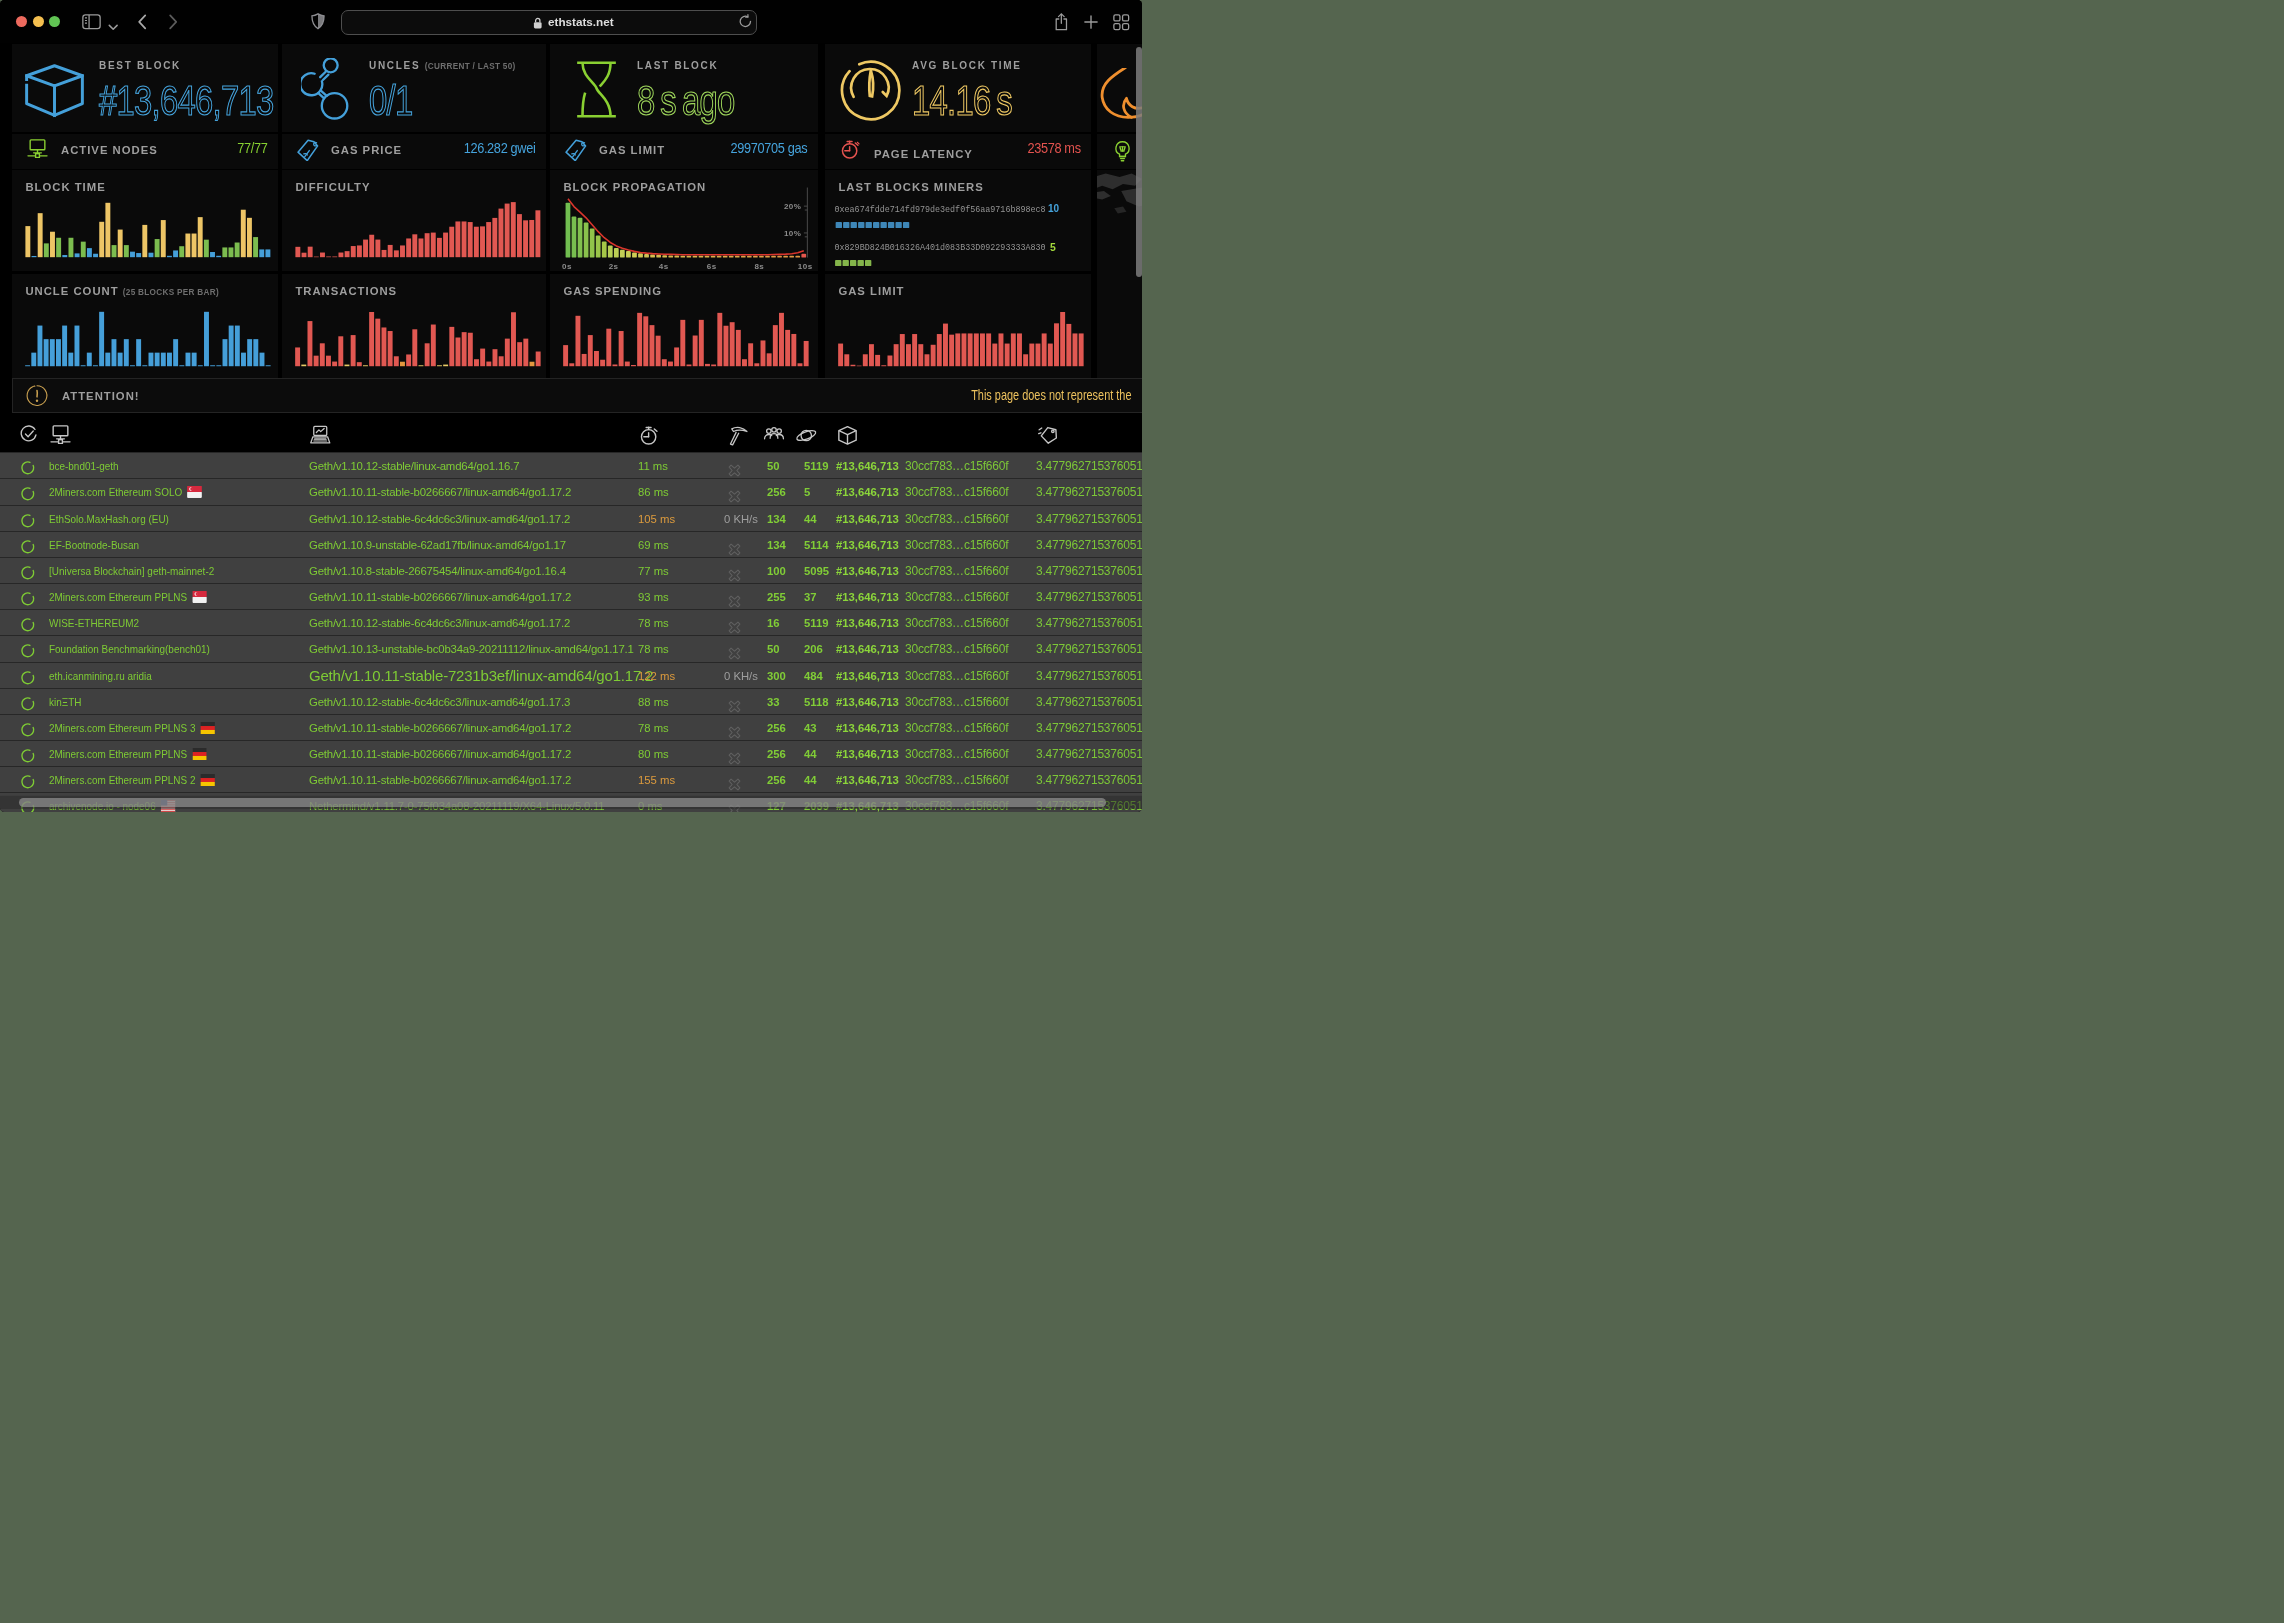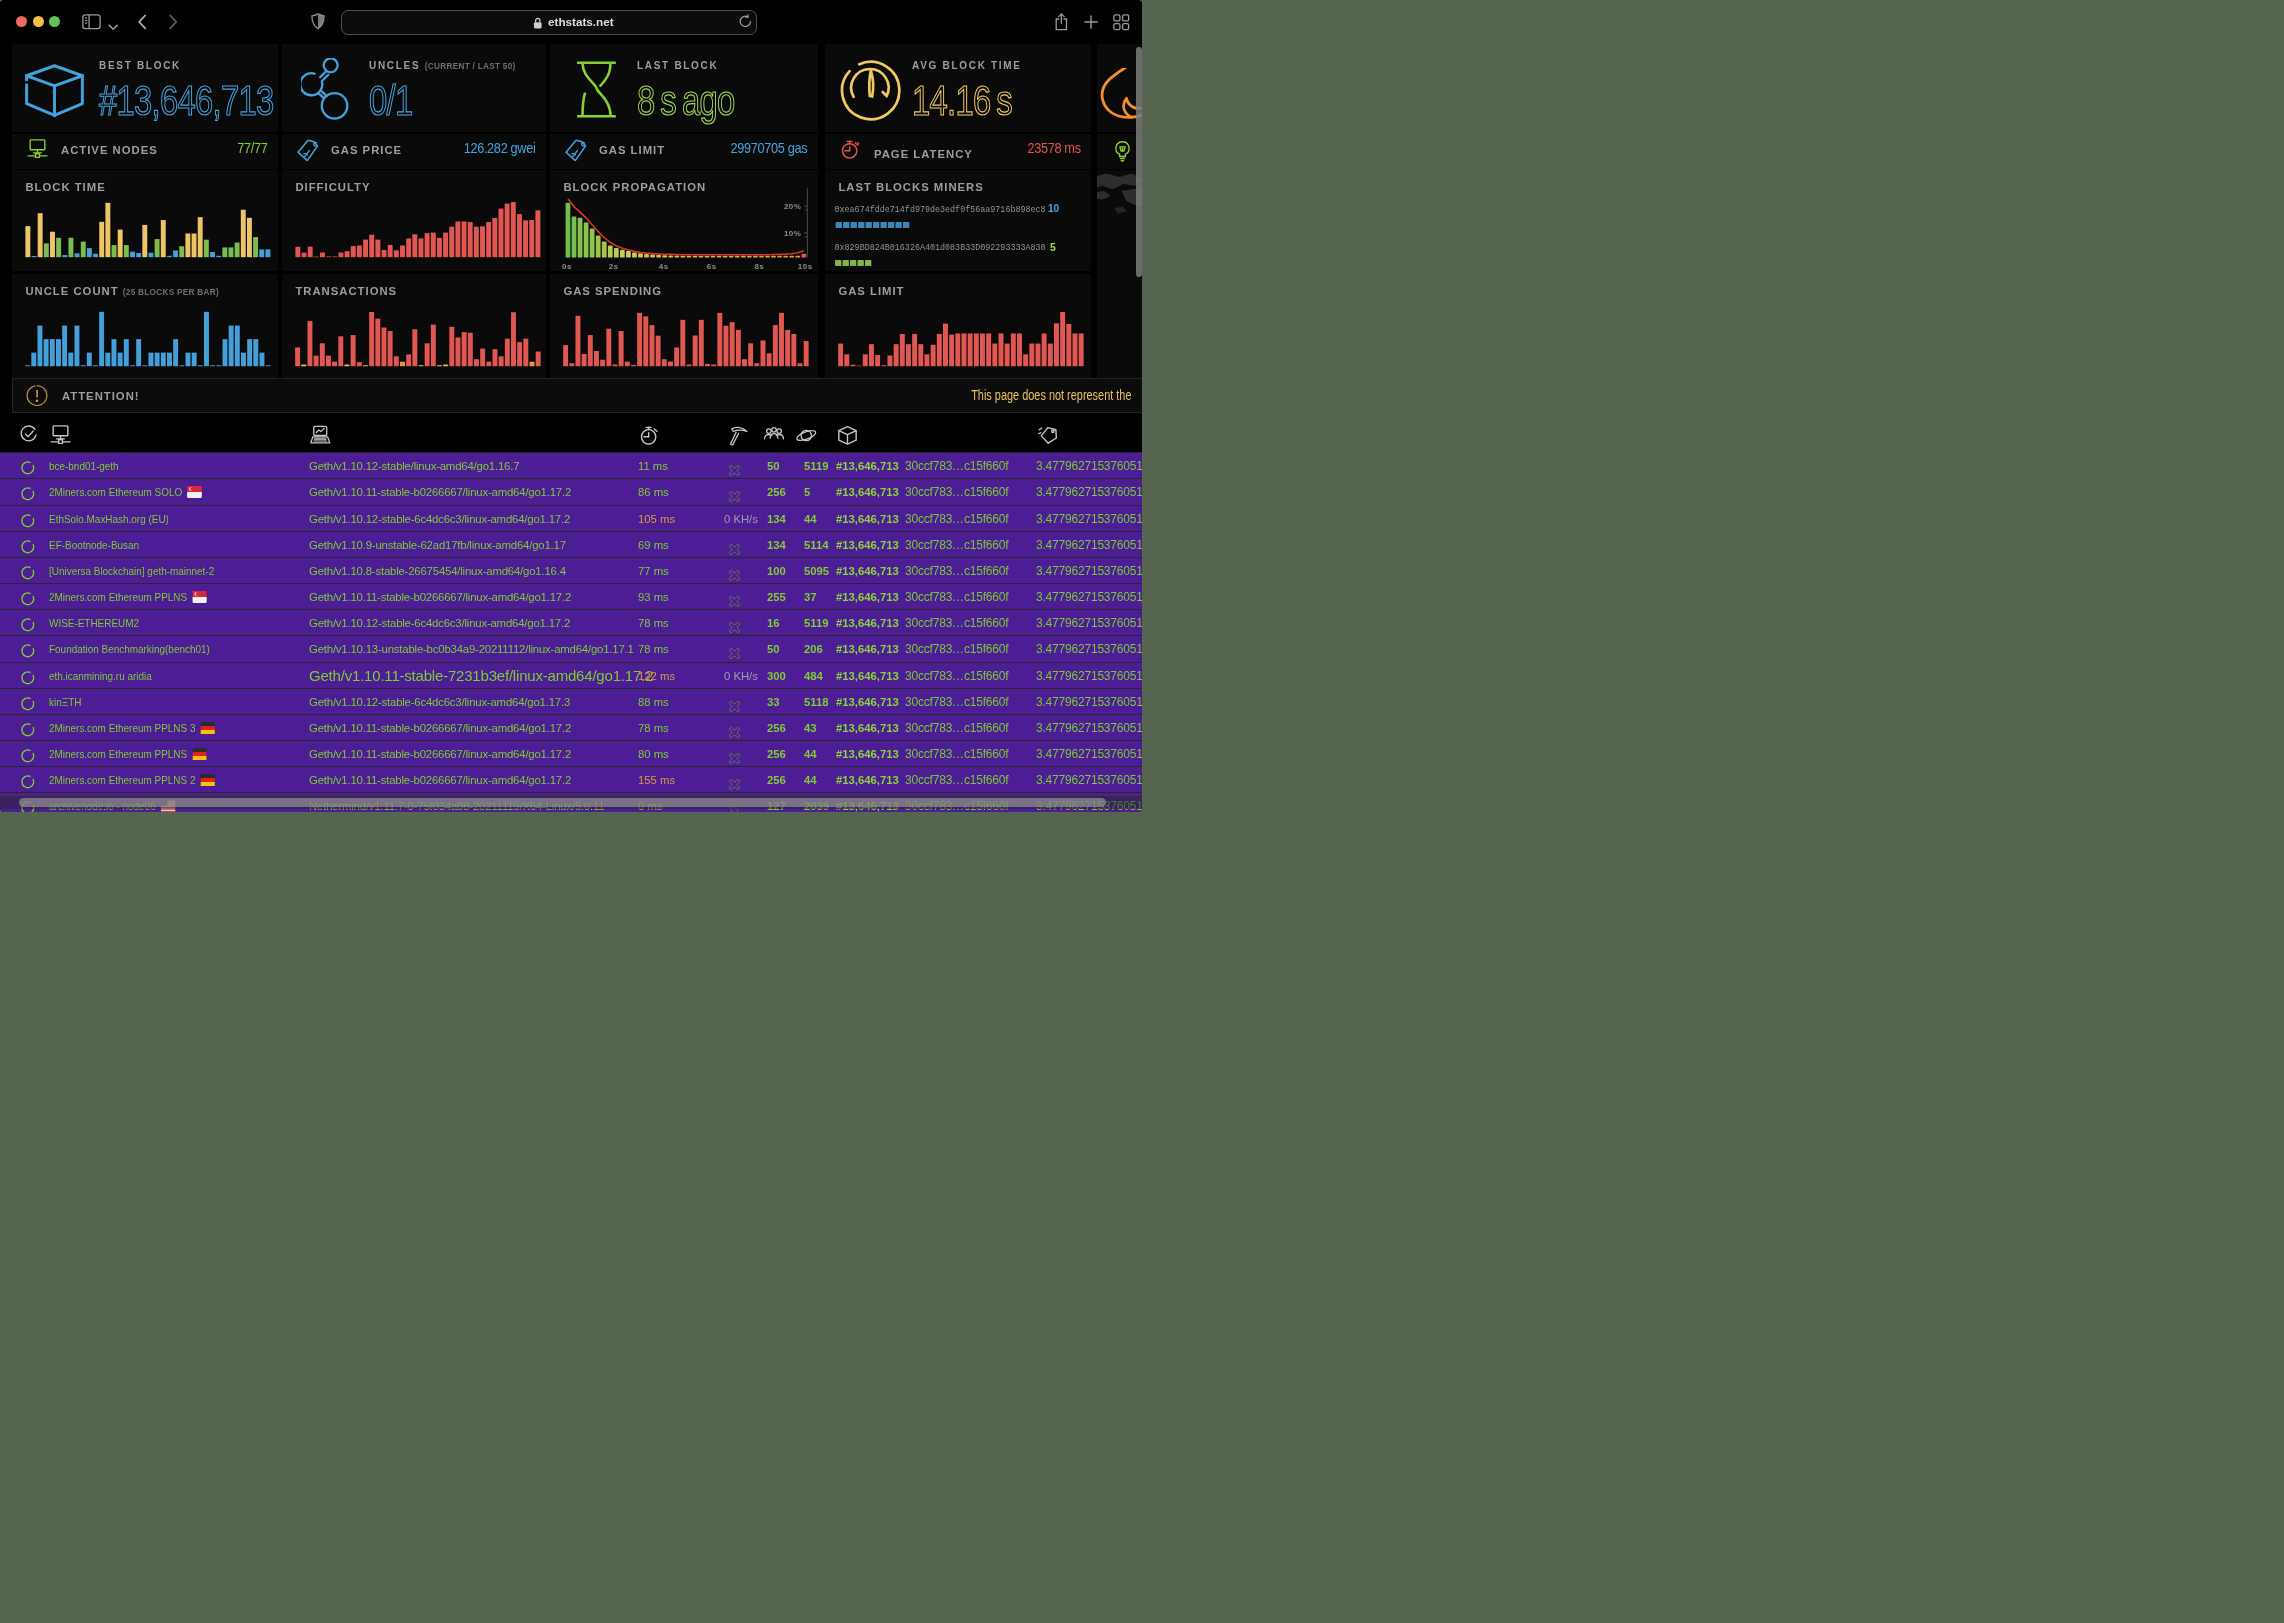--- a/index.html
+++ b/index.html
@@ -9,21 +9,21 @@
 .p{position:absolute;background:#0a0a0a;}
 .lbl{font-size:10px;font-weight:bold;letter-spacing:1.7px;color:#9e9e9e;white-space:nowrap;text-align:right;}
 .lbl2{font-size:11.3px;font-weight:bold;letter-spacing:1px;color:#9e9e9e;white-space:nowrap;}
 .sublbl{font-size:8.2px;font-weight:bold;letter-spacing:0.3px;color:#6f6f6f;}
 .bigv{position:absolute;left:87px;top:32.5px;font-size:42px;color:#45a3dc;letter-spacing:-0.9px;
  transform:scaleX(0.78);transform-origin:0 0;white-space:nowrap;
  -webkit-text-fill-color:transparent;-webkit-text-stroke:1.2px currentcolor;}
 .smv{position:absolute;right:10.8px;top:4.8px;font-size:15px;letter-spacing:-0.4px;transform:scaleX(0.85);transform-origin:100% 0;white-space:nowrap;}
 .ctitle{position:absolute;left:13.4px;top:11.3px;}
 .axl{font:bold 9.3px "Liberation Sans",sans-serif;fill:#8d8d8d;letter-spacing:0.5px;}
-.row{position:absolute;left:0;width:1142px;height:26px;background:#4c1d95;border-top:0.9px solid #272727;font-size:11.3px;color:#7ecb34;}
+.row{position:absolute;left:0;width:1142px;height:26px;background:#404040;border-top:0.9px solid #272727;font-size:11.3px;color:#7ecb34;}
 .cc{position:absolute;top:0;line-height:26px;white-space:nowrap;}
 .nm{color:#7ecb34;transform:scaleX(0.88);transform-origin:0 50%;}
 .bd{font-weight:bold;color:#80cd36;}
 .hs{font-size:12px;color:#7cc737;letter-spacing:-0.2px;}
 .flag{display:inline-block;margin-left:6px;vertical-align:-1.7px;}
 .hic{position:absolute;top:425px;}
 .mono{font-family:"Liberation Mono",monospace;}
 </style></head><body>
 <div id="scale">
     <div id="win">

